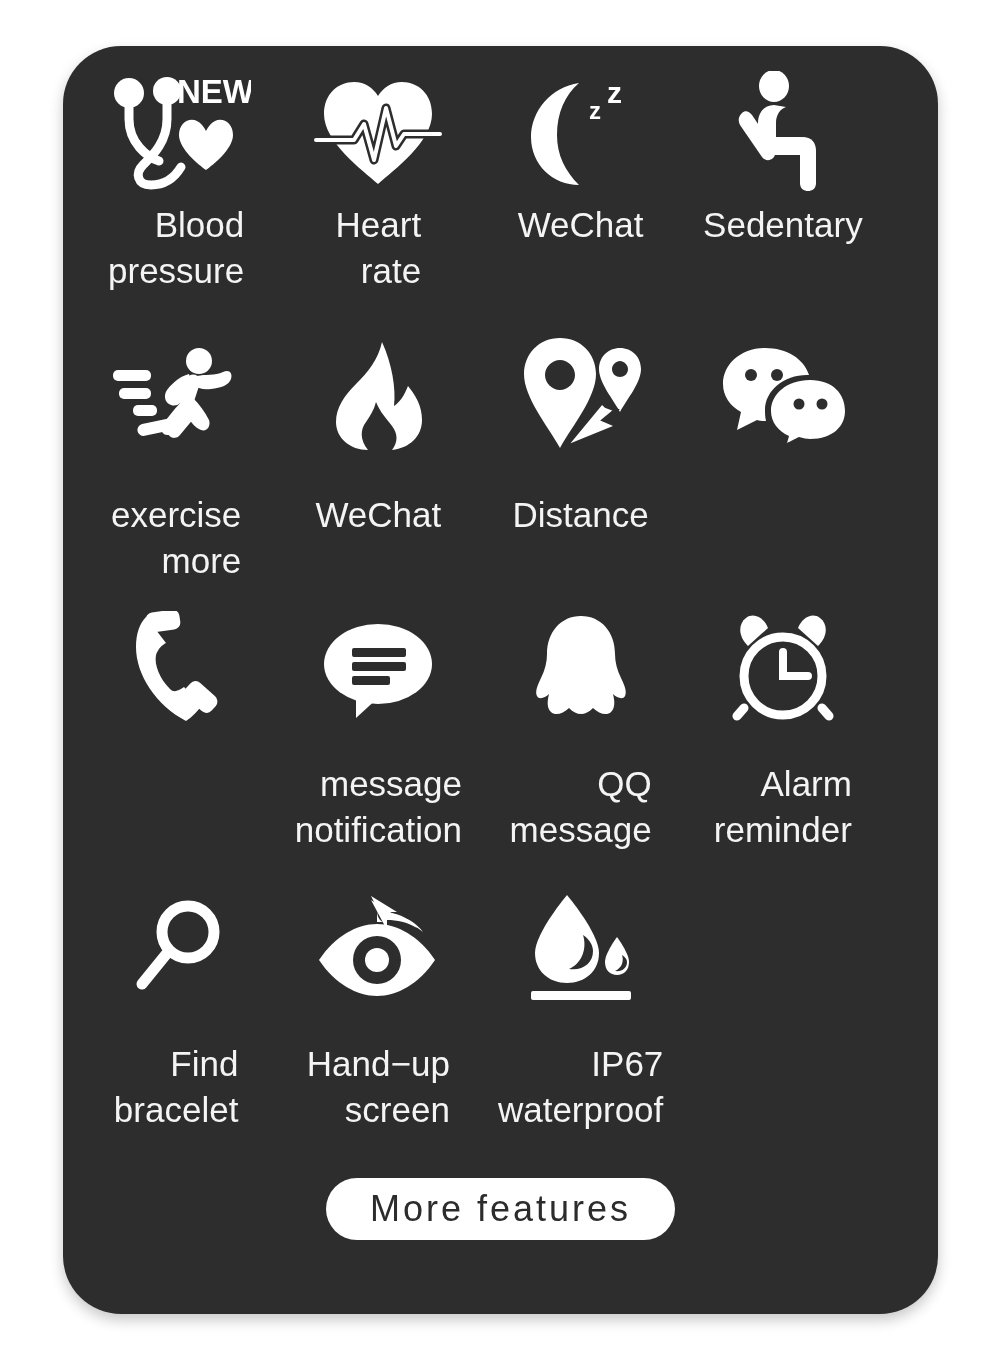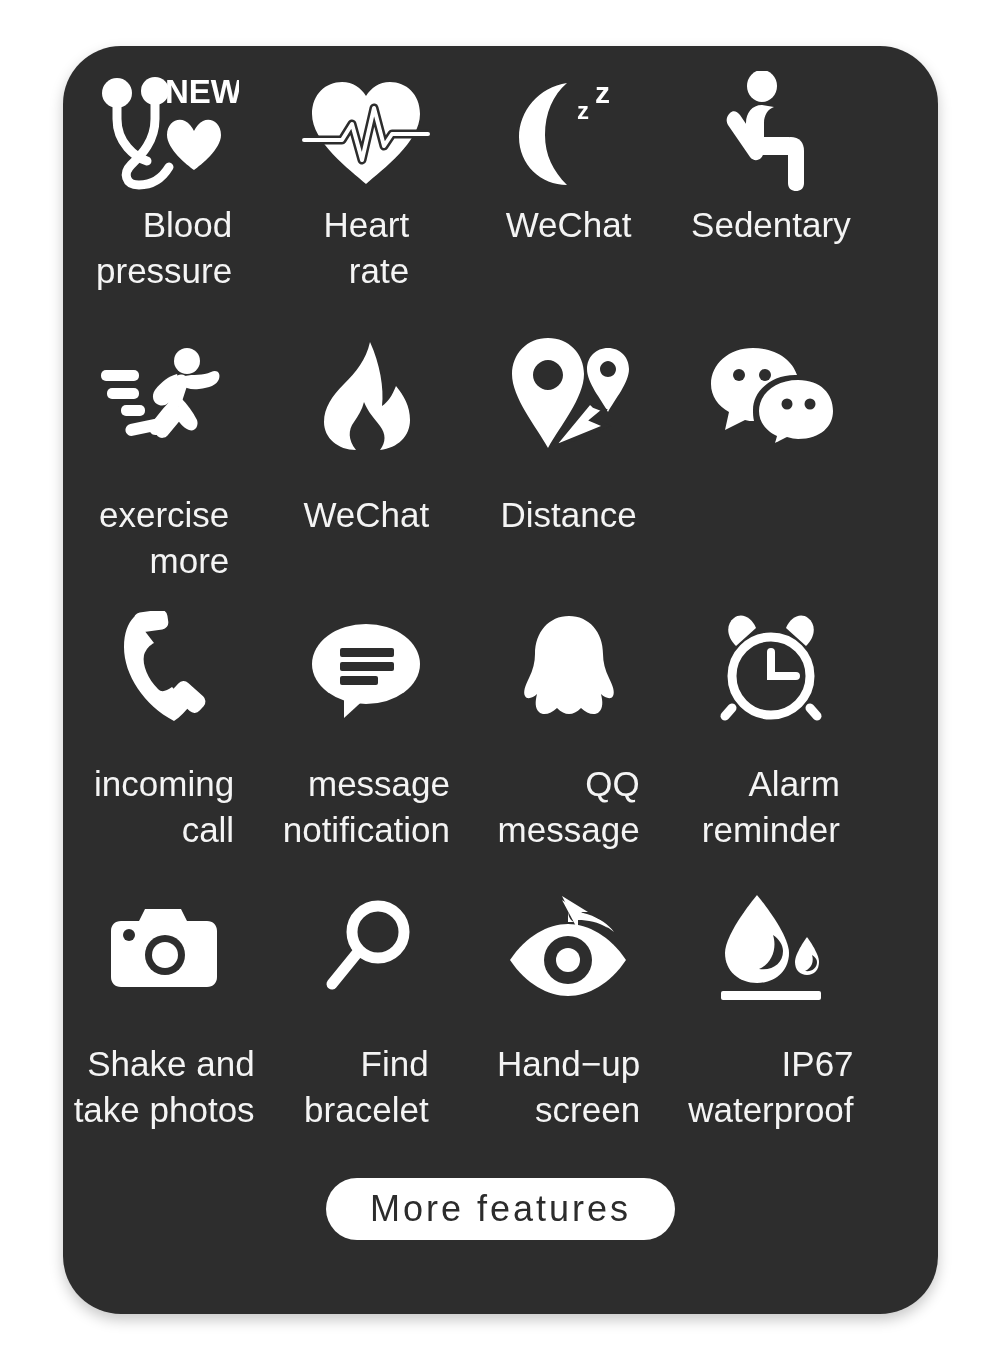--- a/index.html
+++ b/index.html
@@ -25,21 +25,21 @@
     top: 46px;
     width: 875px;
     height: 1268px;
     background: #2d2d2d;
     border-radius: 58px;
     box-shadow: 0 6px 14px rgba(0,0,0,0.22);
     overflow: hidden;
   }
   .grid {
     position: absolute;
-    left: 0;
+    left: 12px;
     top: 0;
     width: 809px;
     height: 1110px;
     display: grid;
     grid-template-columns: repeat(4, 1fr);
     grid-template-rows: repeat(4, 1fr);
   }
   .cell {
     position: relative;
     display: flex;
@@ -232,22 +232,20 @@
       <div class="cell r3">
         <div class="icon-wrap">
           <svg width="96" height="118" viewBox="0 0 96 118">
             <g fill="#ffffff">
               <path d="M18 6 C12 12 8 22 8 36 C8 64 28 94 58 110 C64 106 70 100 74 94 L56 76 C50 80 46 82 42 78 C32 68 26 54 28 44 C30 38 34 34 38 32 Z"></path>
               <rect x="18" y="0" width="34" height="20" rx="7" transform="rotate(-8 35 10)"></rect>
               <rect x="56" y="76" width="34" height="20" rx="7" transform="rotate(42 73 86)"></rect>
             </g>
           </svg>
         </div>
-        <div class="label">incoming
-call</div>
       </div>
 
       <div class="cell r3">
         <div class="icon-wrap">
           <svg width="112" height="100" viewBox="0 0 112 100">
             <g fill="#ffffff">
               <ellipse cx="56" cy="44" rx="54" ry="40"></ellipse>
               <path d="M34 70 L34 98 L58 76 Z"></path>
               <rect x="30" y="28" width="54" height="9" rx="2" fill="#2d2d2d"></rect>
               <rect x="30" y="42" width="54" height="9" rx="2" fill="#2d2d2d"></rect>
@@ -281,34 +279,20 @@
               <path d="M94 32 C104 22 104 10 96 4 C88 -2 78 4 74 14" fill="#ffffff" stroke="none"></path>
               <path d="M20 94 L13 102"></path>
               <path d="M98 94 L105 102"></path>
             </g>
           </svg>
         </div>
         <div class="label">Alarm
 reminder</div>
       </div>
 
-      <div class="cell r4">
-        <div class="icon-wrap">
-          <svg width="110" height="82" viewBox="0 0 110 82">
-            <g fill="#ffffff">
-              <path d="M36 2 L72 2 L78 14 L98 14 C104 14 108 18 108 24 L108 70 C108 76 104 80 98 80 L12 80 C6 80 2 76 2 70 L2 24 C2 18 6 14 12 14 L30 14 Z"></path>
-              <circle cx="56" cy="48" r="20" fill="#2d2d2d"></circle>
-              <circle cx="56" cy="48" r="13" fill="#ffffff"></circle>
-              <circle cx="20" cy="28" r="6" fill="#2d2d2d"></circle>
-            </g>
-          </svg>
-        </div>
-        <div class="label">Shake and
-take photos</div>
-      </div>
 
       <div class="cell r4">
         <div class="icon-wrap">
           <svg width="92" height="100" viewBox="0 0 92 100">
             <g fill="none" stroke="#ffffff" stroke-width="11" stroke-linecap="round">
               <circle cx="58" cy="34" r="26"></circle>
               <path d="M38 54 L12 86"></path>
             </g>
           </svg>
         </div>

